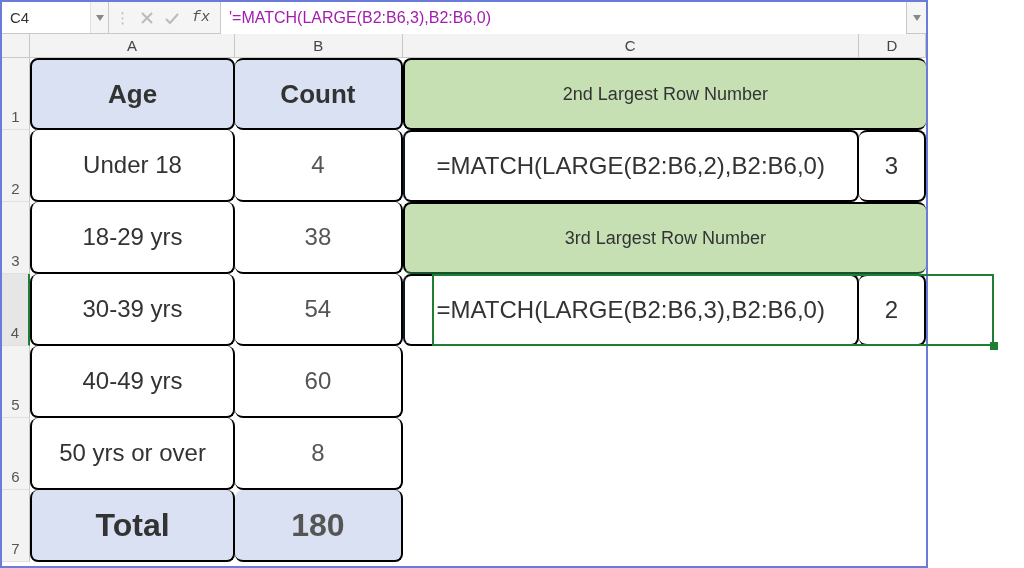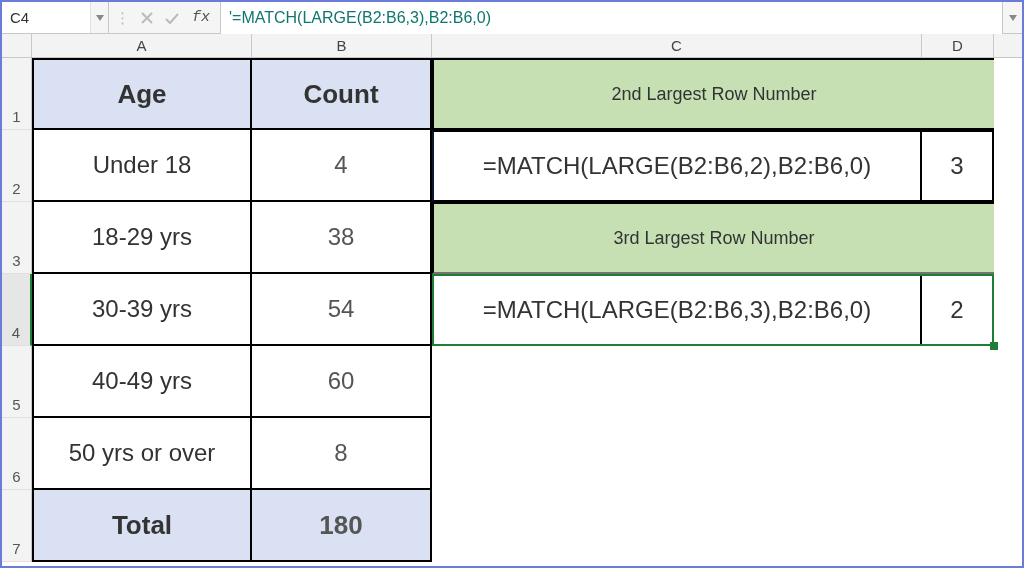--- a/index.html
+++ b/index.html
@@ -5,21 +5,21 @@
   * { box-sizing: border-box; }
   html, body {
     margin: 0; padding: 0;
     font-family: Arial, "Helvetica Neue", Helvetica, sans-serif;
     background: #fff;
     width: 1024px; height: 568px;
     overflow: hidden;
   }
   .frame {
     border: 2px solid #6a7bd8;
-    width: 1024px; height: 568px;
+    width: 928px; height: 568px;
     position: relative;
   }
 
   
   .fbar {
     display: flex;
     align-items: stretch;
     height: 32px;
     border-bottom: 1px solid #c8c8c8;
     background: #f5f5f5;
@@ -58,21 +58,21 @@
     font-style: italic;
     font-family: Liberation Mono, monospace;
     color:#555;
     padding: 0 4px 0 2px;
   }
   .formula-input {
     flex: 1;
     background:#fff;
     padding: 16px 8px;
     display:flex; align-items:center;
-    color:#0f766e;
+    color:#a21caf;
     font-size:16px;
   }
   .fbar-dd {
     width:20px;
     display:flex;align-items:center;justify-content:center;
     color:#777;
     background:#f5f5f5;
     border-left:1px solid #c8c8c8;
   }
 
@@ -126,37 +126,38 @@
     border-right:2px solid #1e7e34;
   }
   .cell {
     border-right:1px solid #e6e6e6;
     border-bottom:1px solid #e6e6e6;
     display:flex;
     align-items:center;
     justify-content:center;
     font-size:24px;
     color:#333;
+    border-radius:8px;
   }
   .cA { width:220px; }
   .cB { width:180px; }
   .cC { width:490px; }
   .cD { width:72px; }
 
   
   .tbl .cA, .tbl .cB {
     border-right:2px solid #000;
     border-bottom:2px solid #000;
   }
   .tbl-first .cA, .tbl-first .cB { border-top:2px solid #000; }
   .tbl .cA { border-left:2px solid #000; }
 
   .hdr-blue { background:#d9e1f2; font-weight:bold; font-size:26px; }
   .hdr-green { background:#c6e0b4; font-size:18px; }
-  .total-blue { background:#d9e1f2; font-weight:bold; font-size:26px; color:#333; }
+  .total-blue { background:#d9e1f2; font-weight:bold; font-size:32px; color:#333; }
   .muted { color:#555; }
 
   
   .blk .cC, .blk .cD {
     border-top:2px solid #000;
     border-bottom:2px solid #000;
   }
   .blk .cC { border-left:2px solid #0f172a; border-right:2px solid #000; }
   .blk .cD { border-right:2px solid #000; }
 
@@ -236,21 +237,21 @@
       <div class="cell cA">Under 18</div>
       <div class="cell cB muted">4</div>
       <div class="cell cC">=MATCH(LARGE(B2:B6,2),B2:B6,0)</div>
       <div class="cell cD">3</div>
     </div>
 
     <div class="row tbl">
       <div class="rh">3</div>
       <div class="cell cA">18-29 yrs</div>
       <div class="cell cB muted">38</div>
-      <div class="cell cC hdr-green" style="border-top:2px solid #000;border-left:2px solid #000;border-right:none;border-bottom:2px solid #737373;width:562px;">3rd Largest Row Number</div>
+      <div class="cell cC hdr-green" style="border-top:2px solid #000;border-left:2px solid #000;border-right:none;border-bottom:2px solid #14532d;width:562px;">3rd Largest Row Number</div>
     </div>
 
     <div class="row tbl blk">
       <div class="rh sel4">4</div>
       <div class="cell cA">30-39 yrs</div>
       <div class="cell cB muted">54</div>
       <div class="cell cC">=MATCH(LARGE(B2:B6,3),B2:B6,0)</div>
       <div class="cell cD">2</div>
     </div>
 

